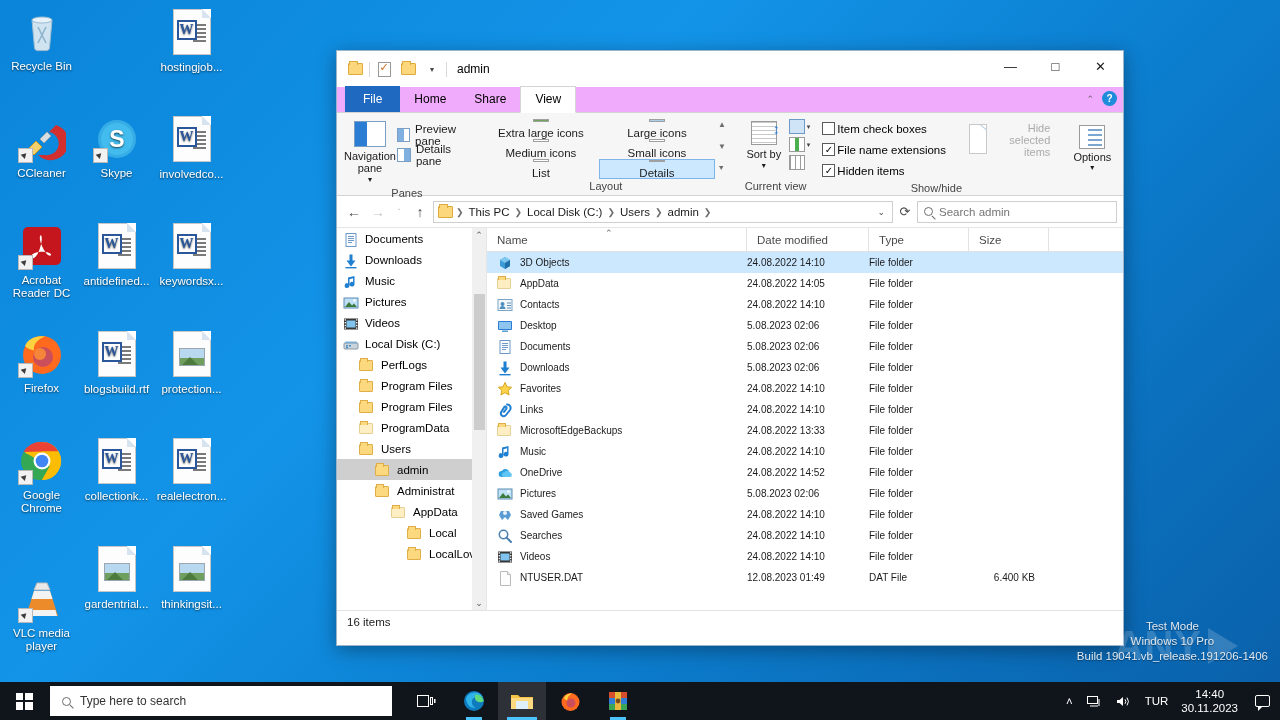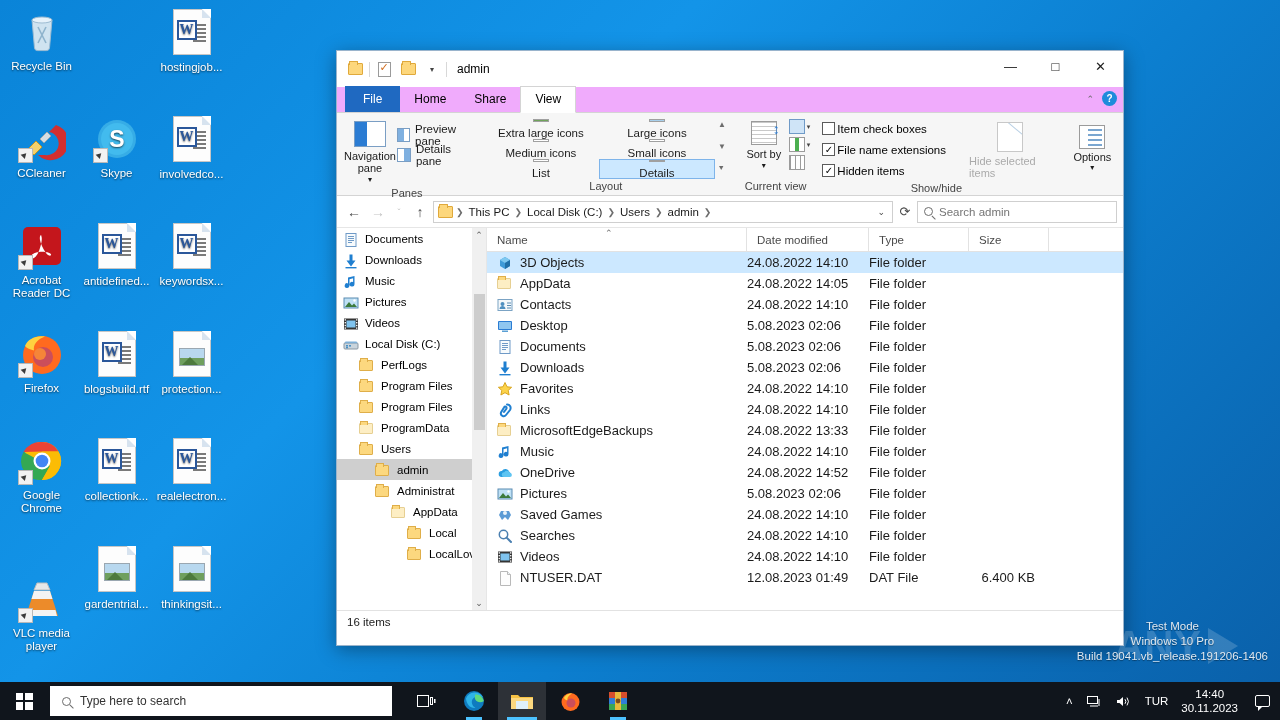--- a/index.html
+++ b/index.html
@@ -184,22 +184,22 @@
   .mini-ico.col { background: linear-gradient(to right, #fff 34%, #4caf50 34% 66%, #fff 66%); }
   .mini-ico.width { background-image: repeating-linear-gradient(to right, #9c9c9c 0 1px, transparent 1px 5px); }
   .mini-caret { font-size: 7px; color: #444; }
 
   .chk-row { display: flex; align-items: center; gap: 2px; height: 21px; font-size: 11.5px; }
   .chkbox {
     width: 13px; height: 13px; border: 1px solid #5a5a5a; background: #fff;
     display: flex; align-items: center; justify-content: center; font-size: 10px; color: #000;
   }
   .hide-sel {
-    display: flex; flex-direction: column; align-items: center; width: 82px;
-    color: #aaaaaa; font-size: 11px; line-height: 12px; text-align: left; padding-top: 4px;
+    display: flex; flex-direction: row; align-items: center; width: 82px;
+    color: #aaaaaa; font-size: 11px; line-height: 12px; text-align: right; padding-top: 4px;
   }
   .hidepage {
     width: 26px; height: 30px; border: 1px solid #c8c8c8; background: #fff; margin-bottom: 3px;
     position: relative; overflow: hidden;
   }
   .hidepage::after {
     content: ""; position: absolute; left: -4px; top: 4px; width: 40px; height: 1px;
     background: #b7cfe4; transform: rotate(40deg);
   }
   .opt-btn {
@@ -270,21 +270,21 @@
   .tscroll .arw { font-size: 9px; color: #5a5a5a; height: 14px; line-height: 14px; }
   .tthumb { position: absolute; right: 1px; top: 66px; width: 11px; height: 136px; background: #cdcdcd; }
 
   .list { flex: 1; display: flex; flex-direction: column; }
   .lhead {
     height: 24px; display: flex; align-items: center; border-bottom: 1px solid #e2e2e2;
     font-size: 11.5px; color: #4a4a4a; position: relative;
   }
   .lhead .hc { padding-left: 10px; border-right: 1px solid #e2e2e2; height: 100%; display: flex; align-items: center; }
   .sort-caret { position: absolute; left: 118px; top: 0px; font-size: 9px; color: #6d6d6d; }
-  .lrow { height: 21px; display: flex; align-items: center; font-size: 13px; color: #1b1b1b; }
+  .lrow { height: 21px; display: flex; align-items: center; font-size: 10px; color: #1b1b1b; }
   .lrow.sel { background: #cce8ff; }
   .lc-name { width: 260px; display: flex; align-items: center; gap: 7px; padding-left: 10px; }
   .lc-date { width: 122px; }
   .lc-type { width: 100px; }
   .lc-size { width: 80px; text-align: right; padding-right: 14px; }
   .fi { width: 16px; height: 16px; flex: none; position: relative; }
 
   .statusbar {
     height: 22px; border-top: 1px solid #e2e2e2; display: flex; align-items: center;
     padding-left: 10px; font-size: 11.5px; color: #1b1b1b; background: #fff;

